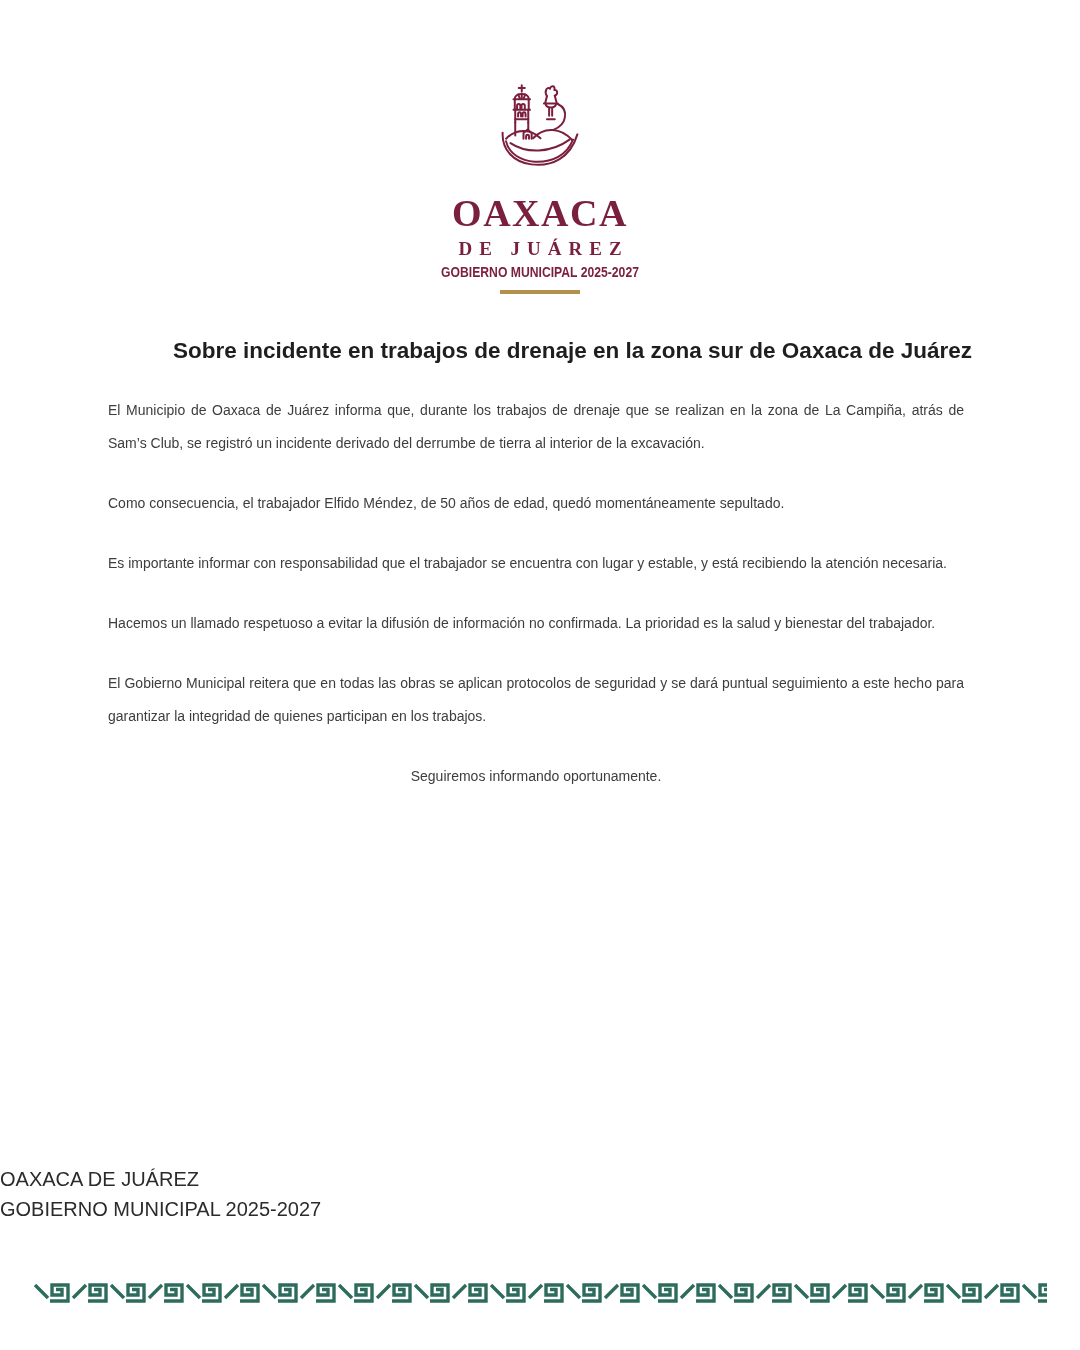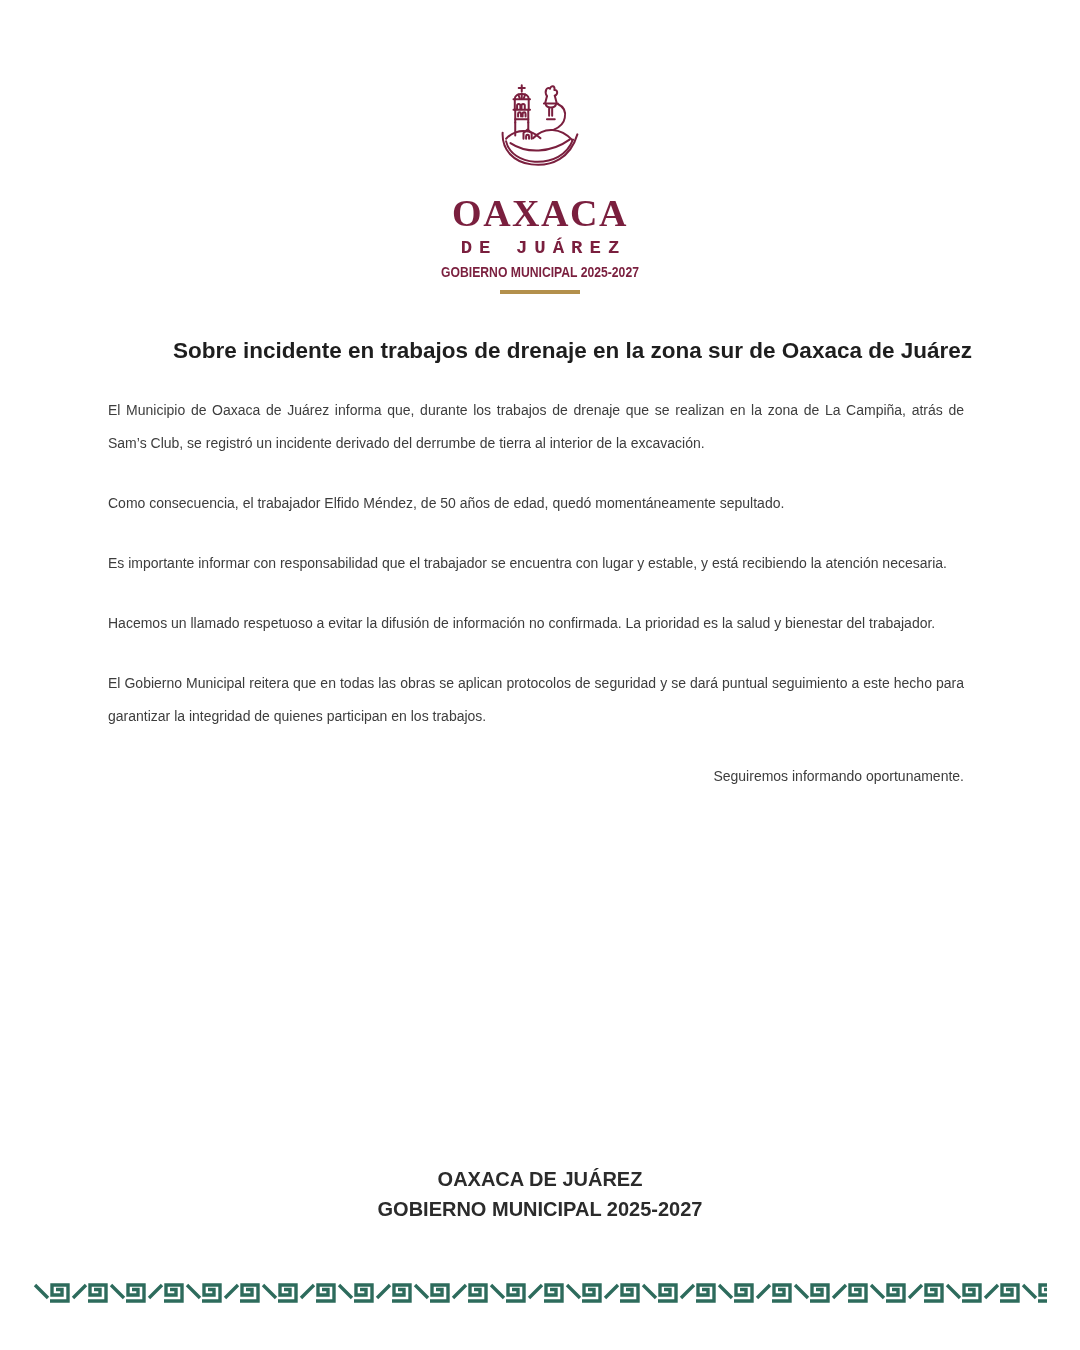--- a/index.html
+++ b/index.html
@@ -13,21 +13,21 @@
 
   
   .header{padding-top:84px;text-align:center}
   .emblem{width:90px;height:106px;display:inline-block;color:var(--brand,#7a1f3e)}
   .wordmark{
     font-family:"Liberation Serif",serif;font-weight:bold;
     font-size:38px;letter-spacing:1.5px;line-height:1;
     color:var(--brand,#7a1f3e);
   }
   .logo-subtitle{
-    font-family:Liberation Mono, monospace;font-weight:bold;
+    font-family:Liberation Serif, serif;font-weight:bold;
     font-size:19px;letter-spacing:7px;text-indent:7px;line-height:1;
     color:var(--brand,#7a1f3e);margin-top:7px;
   }
   .logo-tagline{
     font-size:14.5px;font-weight:bold;letter-spacing:0;line-height:1;
     color:var(--brand,#7a1f3e);margin-top:7px;
     transform:scaleX(.84);transform-origin:center;
   }
   .gold-divider{
     width:80px;height:4px;margin:10px auto 0;
@@ -37,26 +37,26 @@
   
   .content{margin:40px 108px 0 108px}
   .doc-title{
     font-size:22.5px;font-weight:bold;color:#1e1e1e;
     line-height:33px;margin:0 0 27px 0;text-align:right;
   }
   .content p{
     font-size:14px;line-height:33px;margin:0 8px 27px 0;
     text-align:justify;color:var(--body_text,#3d3d3d);
   }
-  .content p:last-child{text-align:right}
+  .content p:last-child{text-align:center}
 
   
   .page-footer{
     position:absolute;left:0;right:0;top:1164px;
-    text-align:center;font-size:20px;line-height:30px;color:#2b2b2b;font-weight:bold;
+    text-align:left;font-size:20px;line-height:30px;color:#2b2b2b;
   }
 
   
   .greca-wrap{position:absolute;left:33px;right:33px;top:1280px;height:26px}
   .greca-svg{display:block;width:100%;height:26px;color:var(--greca,#2d6b5c)}
 </style>
 </head>
 <body style="--brand: #7a1f3e; --gold: #b3904c; --greca: #2d6b5c; --body_text: #3d3d3d;">
 
 <div class="page">

